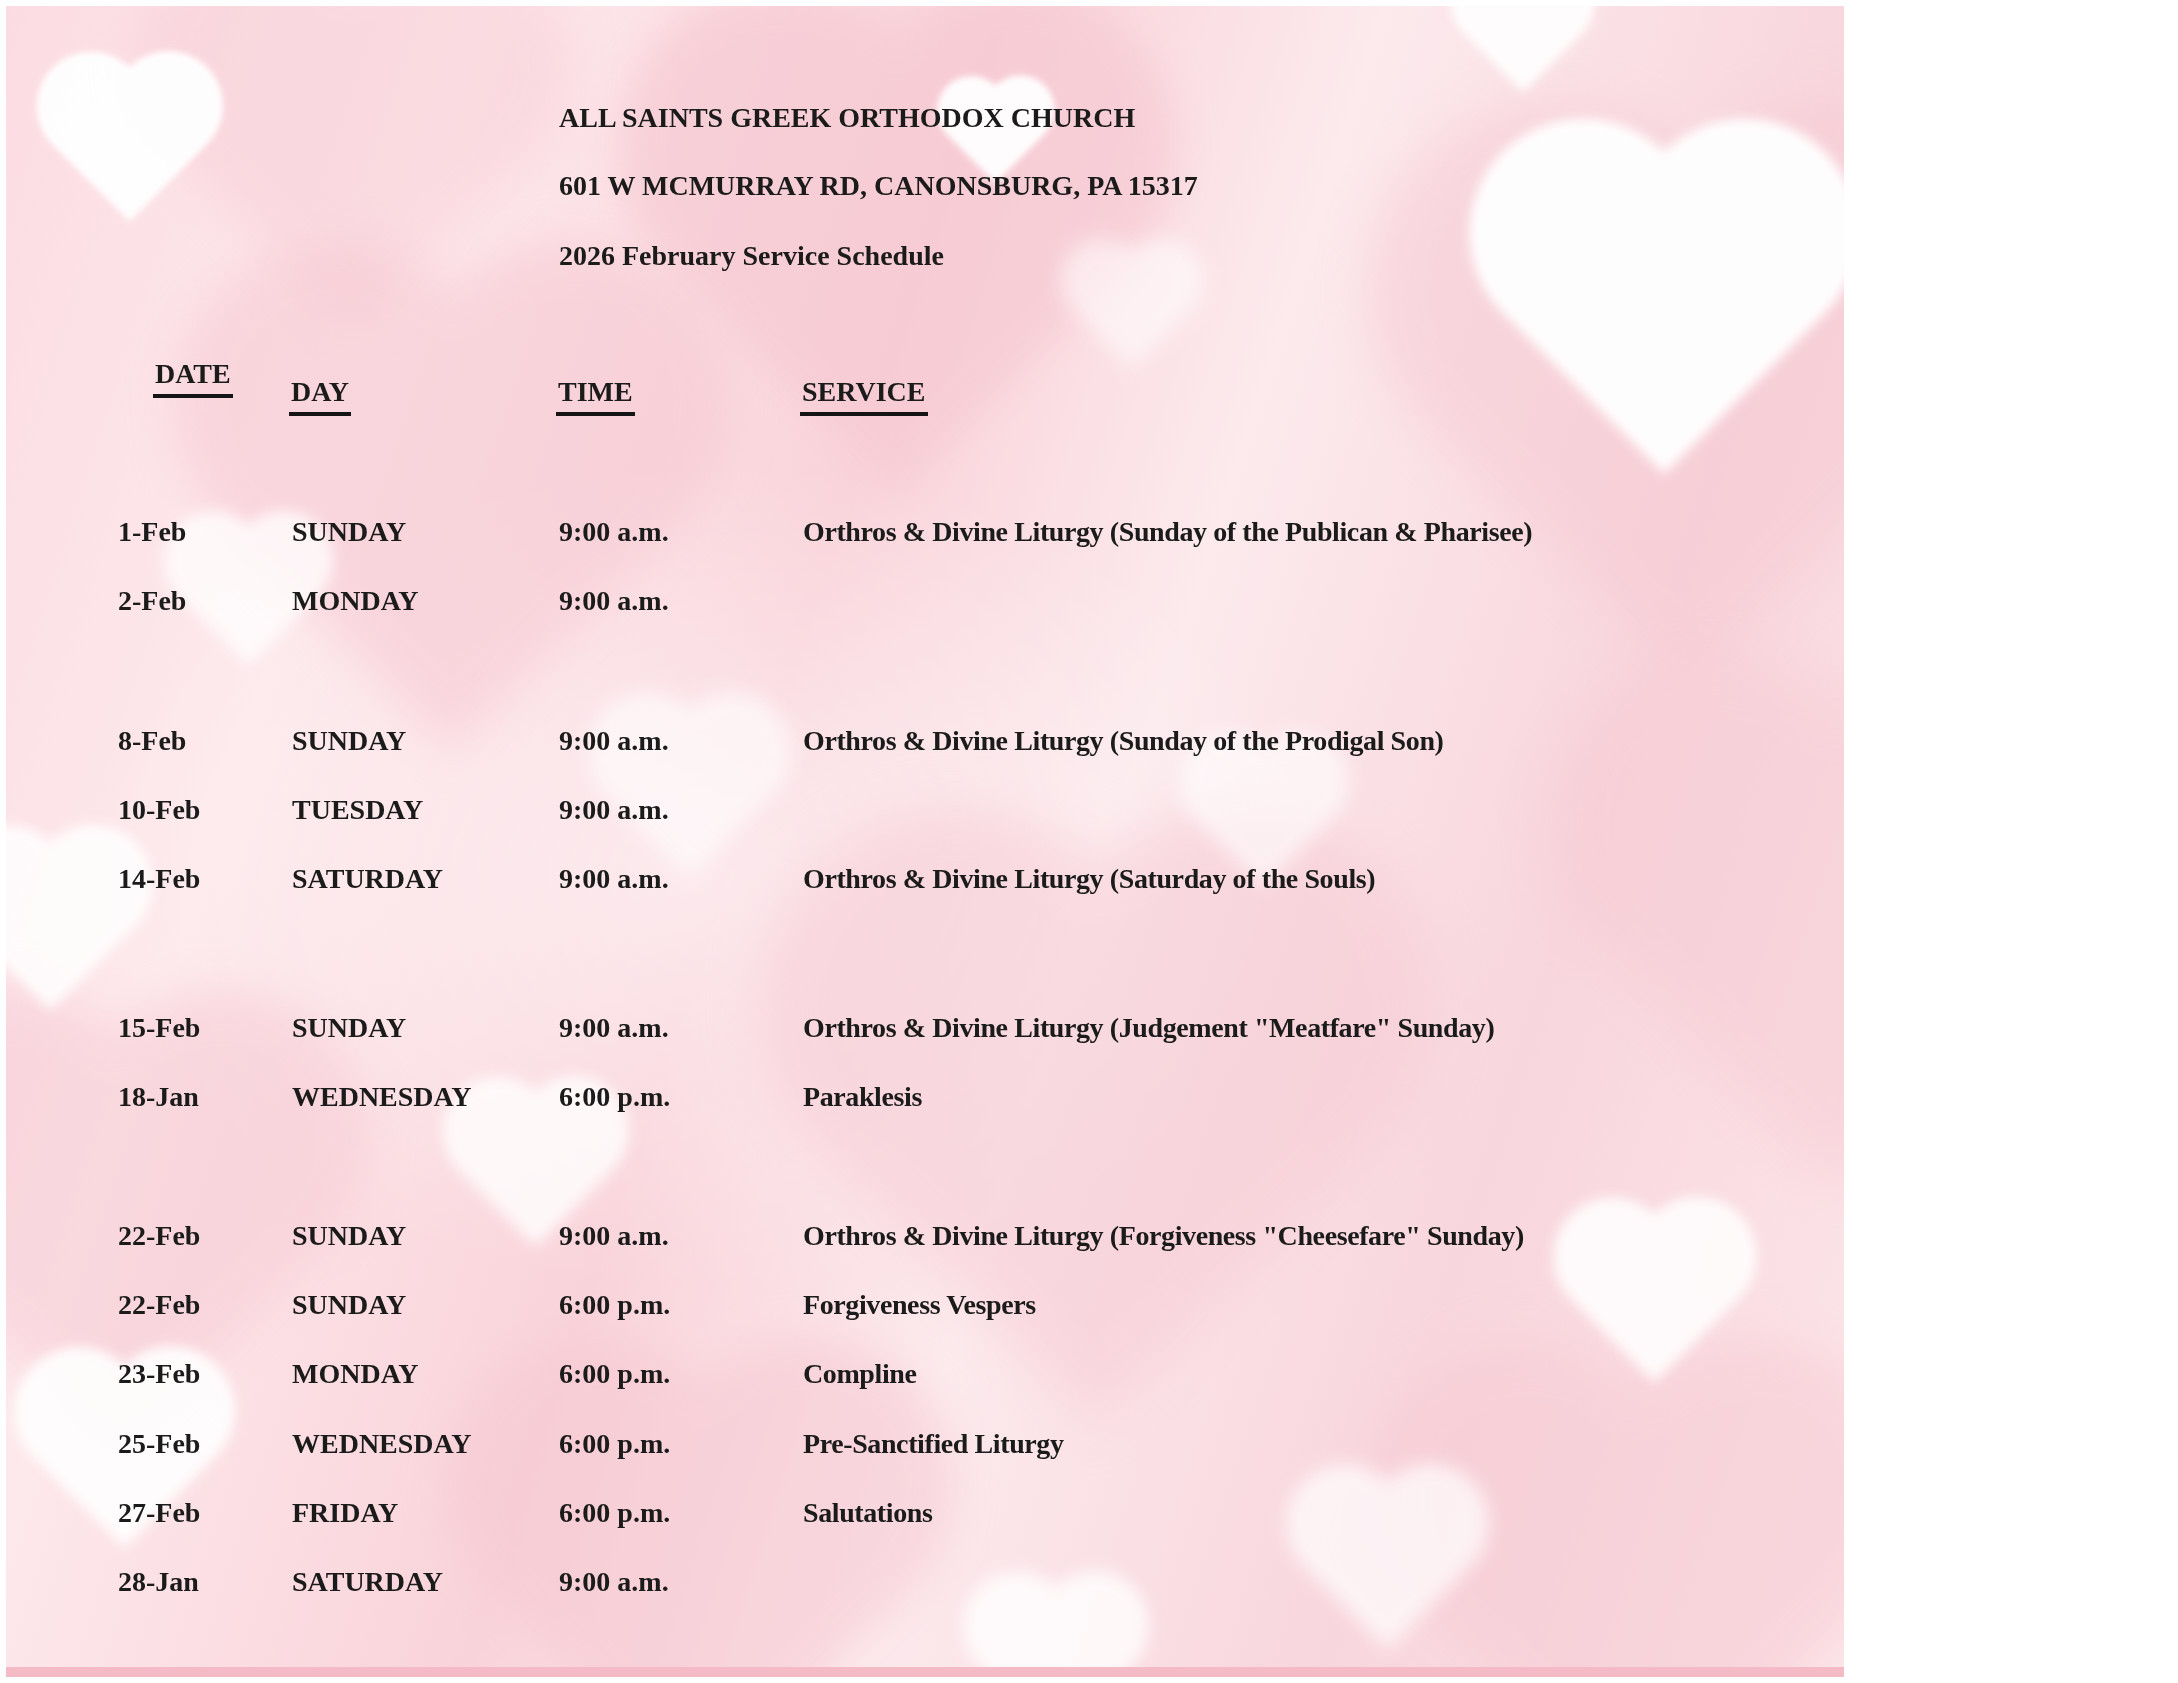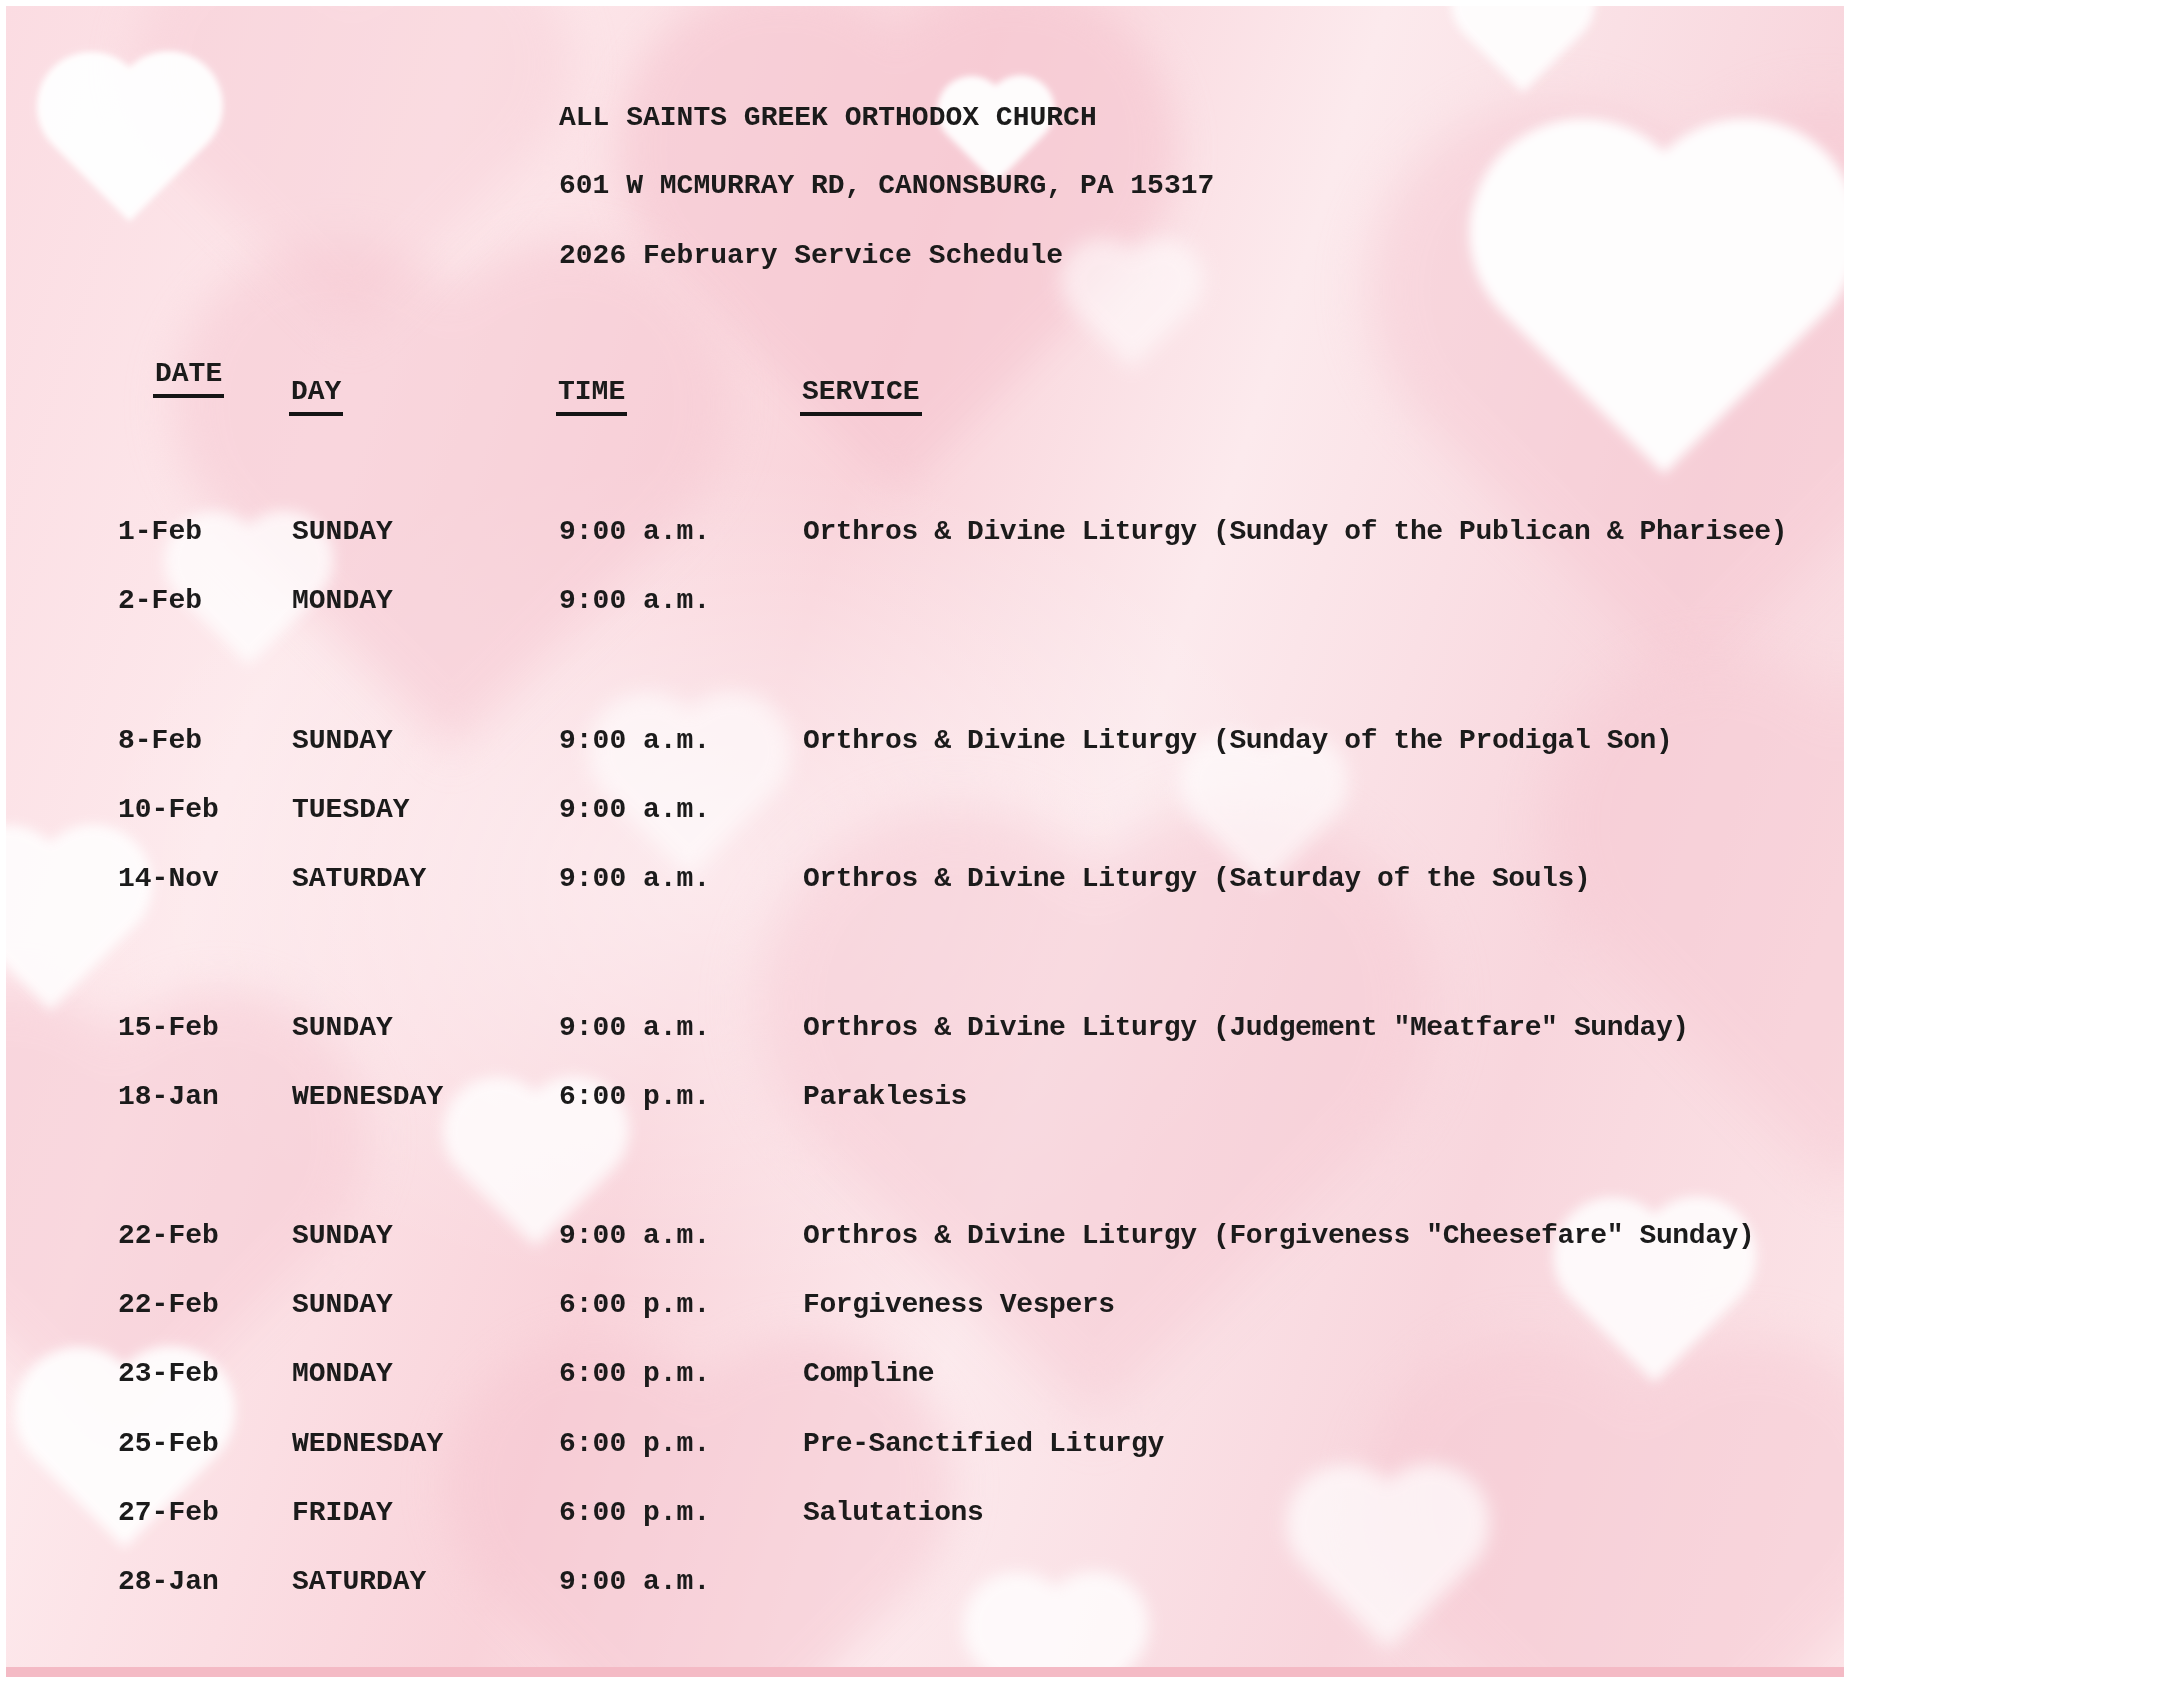--- a/index.html
+++ b/index.html
@@ -2,21 +2,21 @@
 <html><head>
 <meta charset="utf-8">
 <style>
   html, body { margin: 0; padding: 0; background: #ffffff; }
   .page {
     position: relative;
     width: 1850px;
     height: 1683px;
     background: #ffffff;
     overflow: hidden;
-    font-family: Liberation Mono, monospace;
+    font-family: Liberation Serif, serif;
   }
   .pink-area {
     position: absolute;
     left: 6px; top: 6px; right: 6px; bottom: 6px;
     background:
       radial-gradient(ellipse 891px 594px at 38% 52%, rgba(255,255,255,0.50), rgba(255,255,255,0) 70%),
       linear-gradient(108deg, #fbdce2 0%, #fde9ec 20%, #f9d3da 42%, #fceaed 58%, #f8d6dd 78%, #fce6e9 100%);
     overflow: hidden;
   }
   .bottom-strip {
@@ -124,21 +124,21 @@
       <span class="c-day">SUNDAY</span>
       <span class="c-time">9:00 a.m.</span>
       <span class="c-service">Orthros &amp; Divine Liturgy (Sunday of the Prodigal Son)</span>
     </div>
     <div class="row" style="top:793px">
       <span class="c-date">10-Feb</span>
       <span class="c-day">TUESDAY</span>
       <span class="c-time">9:00 a.m.</span>
     </div>
     <div class="row" style="top:862px">
-      <span class="c-date">14-Nov</span>
+      <span class="c-date">14-Feb</span>
       <span class="c-day">SATURDAY</span>
       <span class="c-time">9:00 a.m.</span>
       <span class="c-service">Orthros &amp; Divine Liturgy (Saturday of the Souls)</span>
     </div>
     <div class="row" style="top:1011px">
       <span class="c-date">15-Feb</span>
       <span class="c-day">SUNDAY</span>
       <span class="c-time">9:00 a.m.</span>
       <span class="c-service">Orthros &amp; Divine Liturgy (Judgement "Meatfare" Sunday)</span>
     </div>

